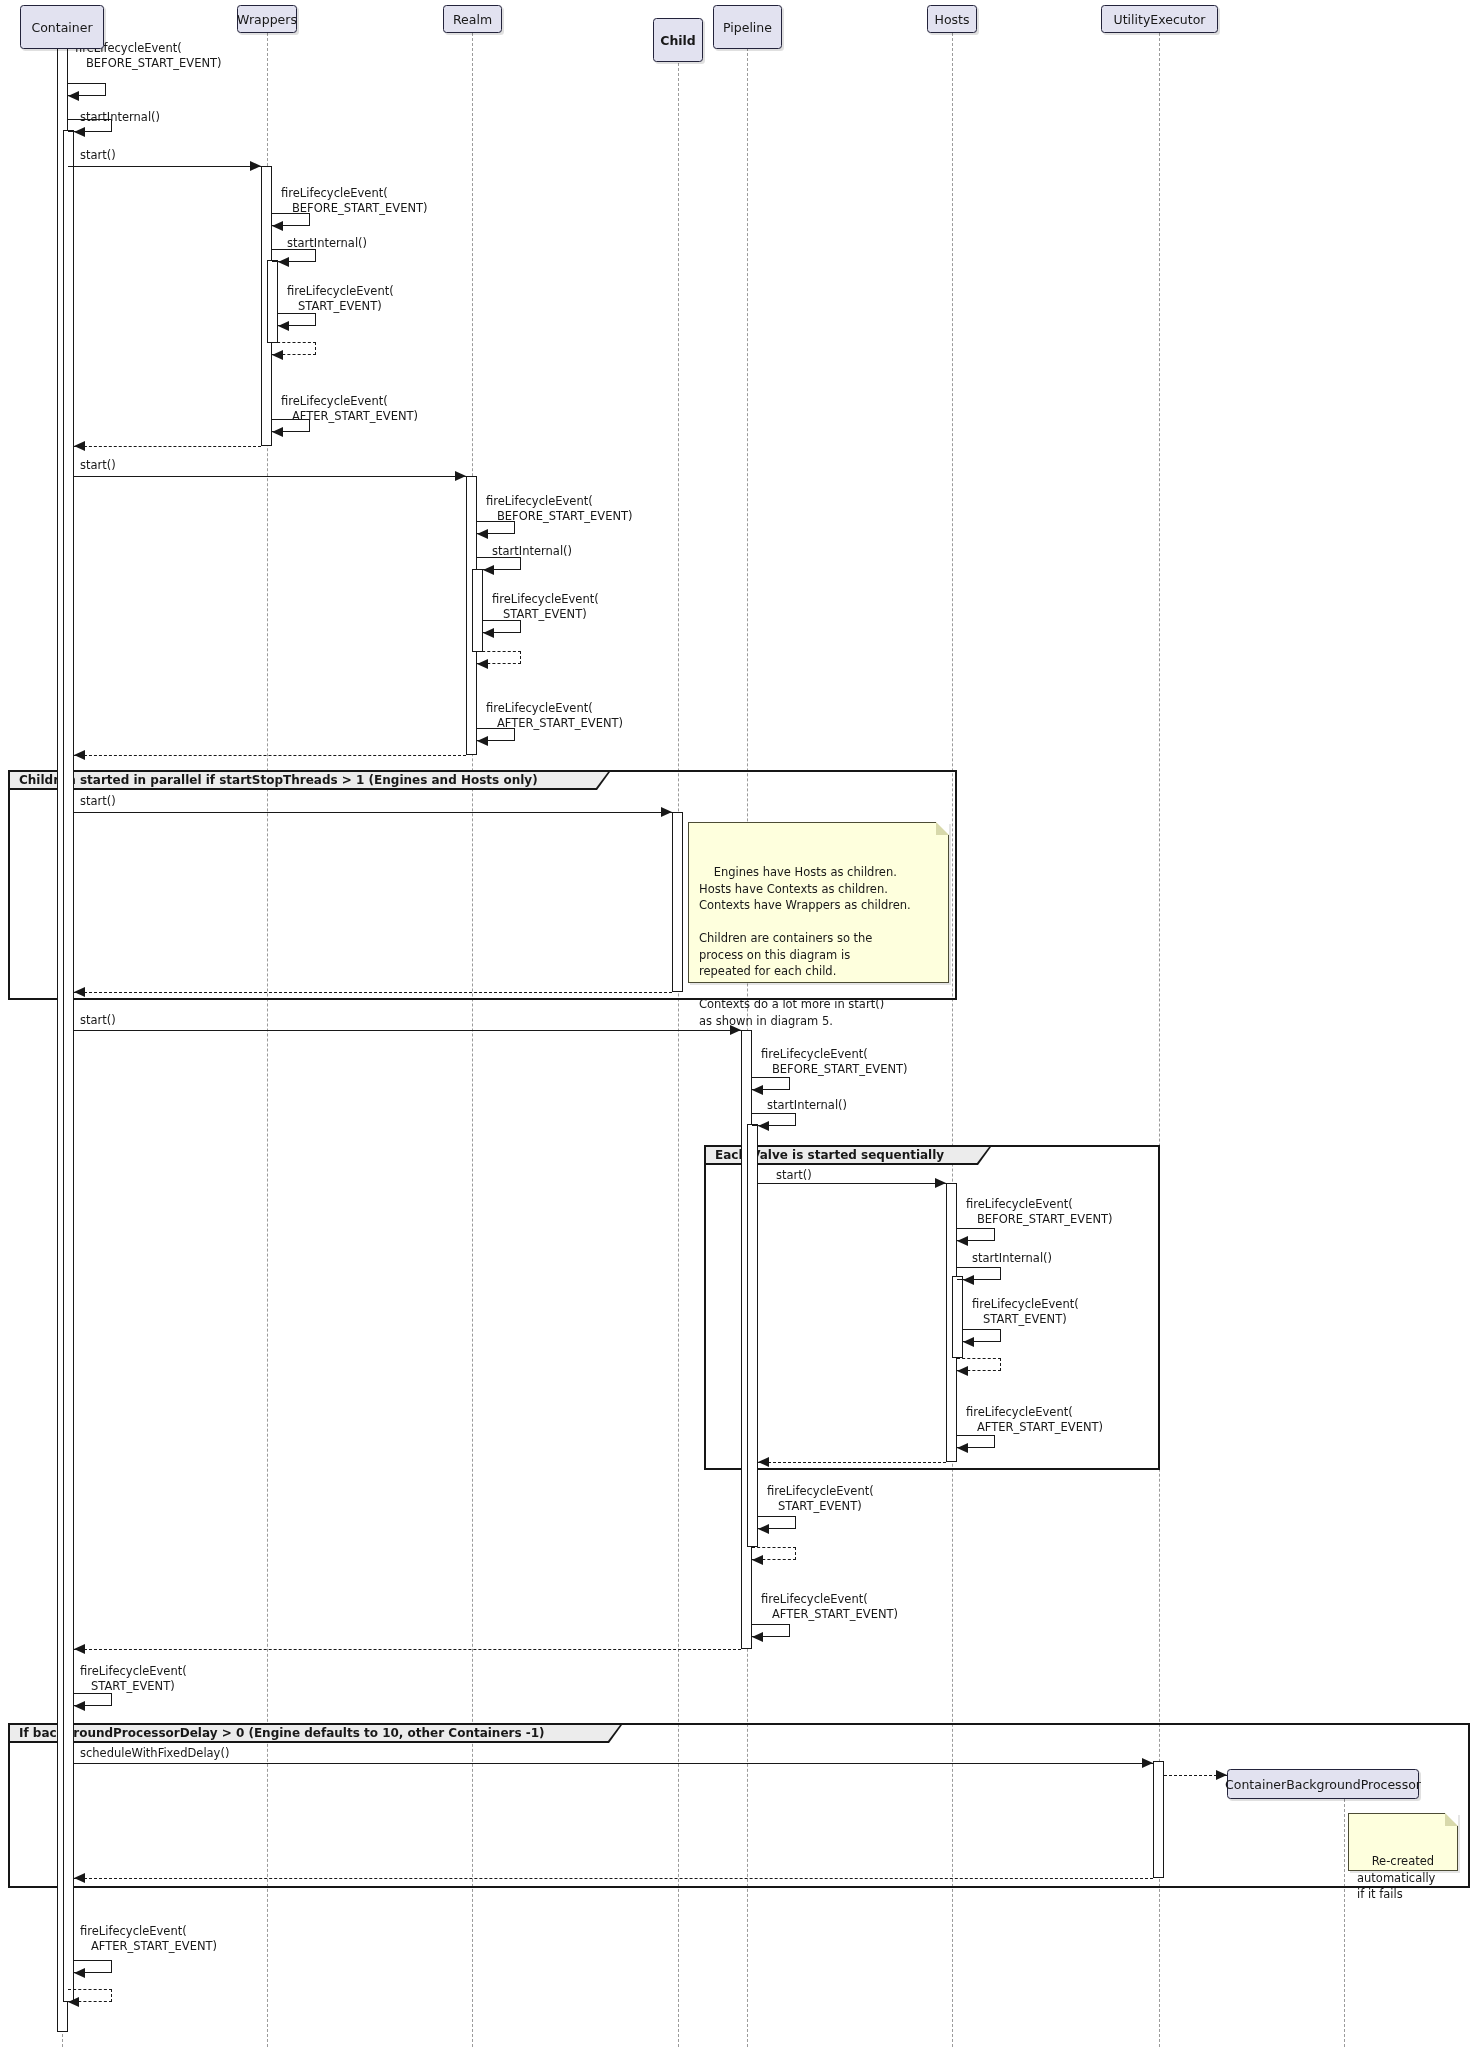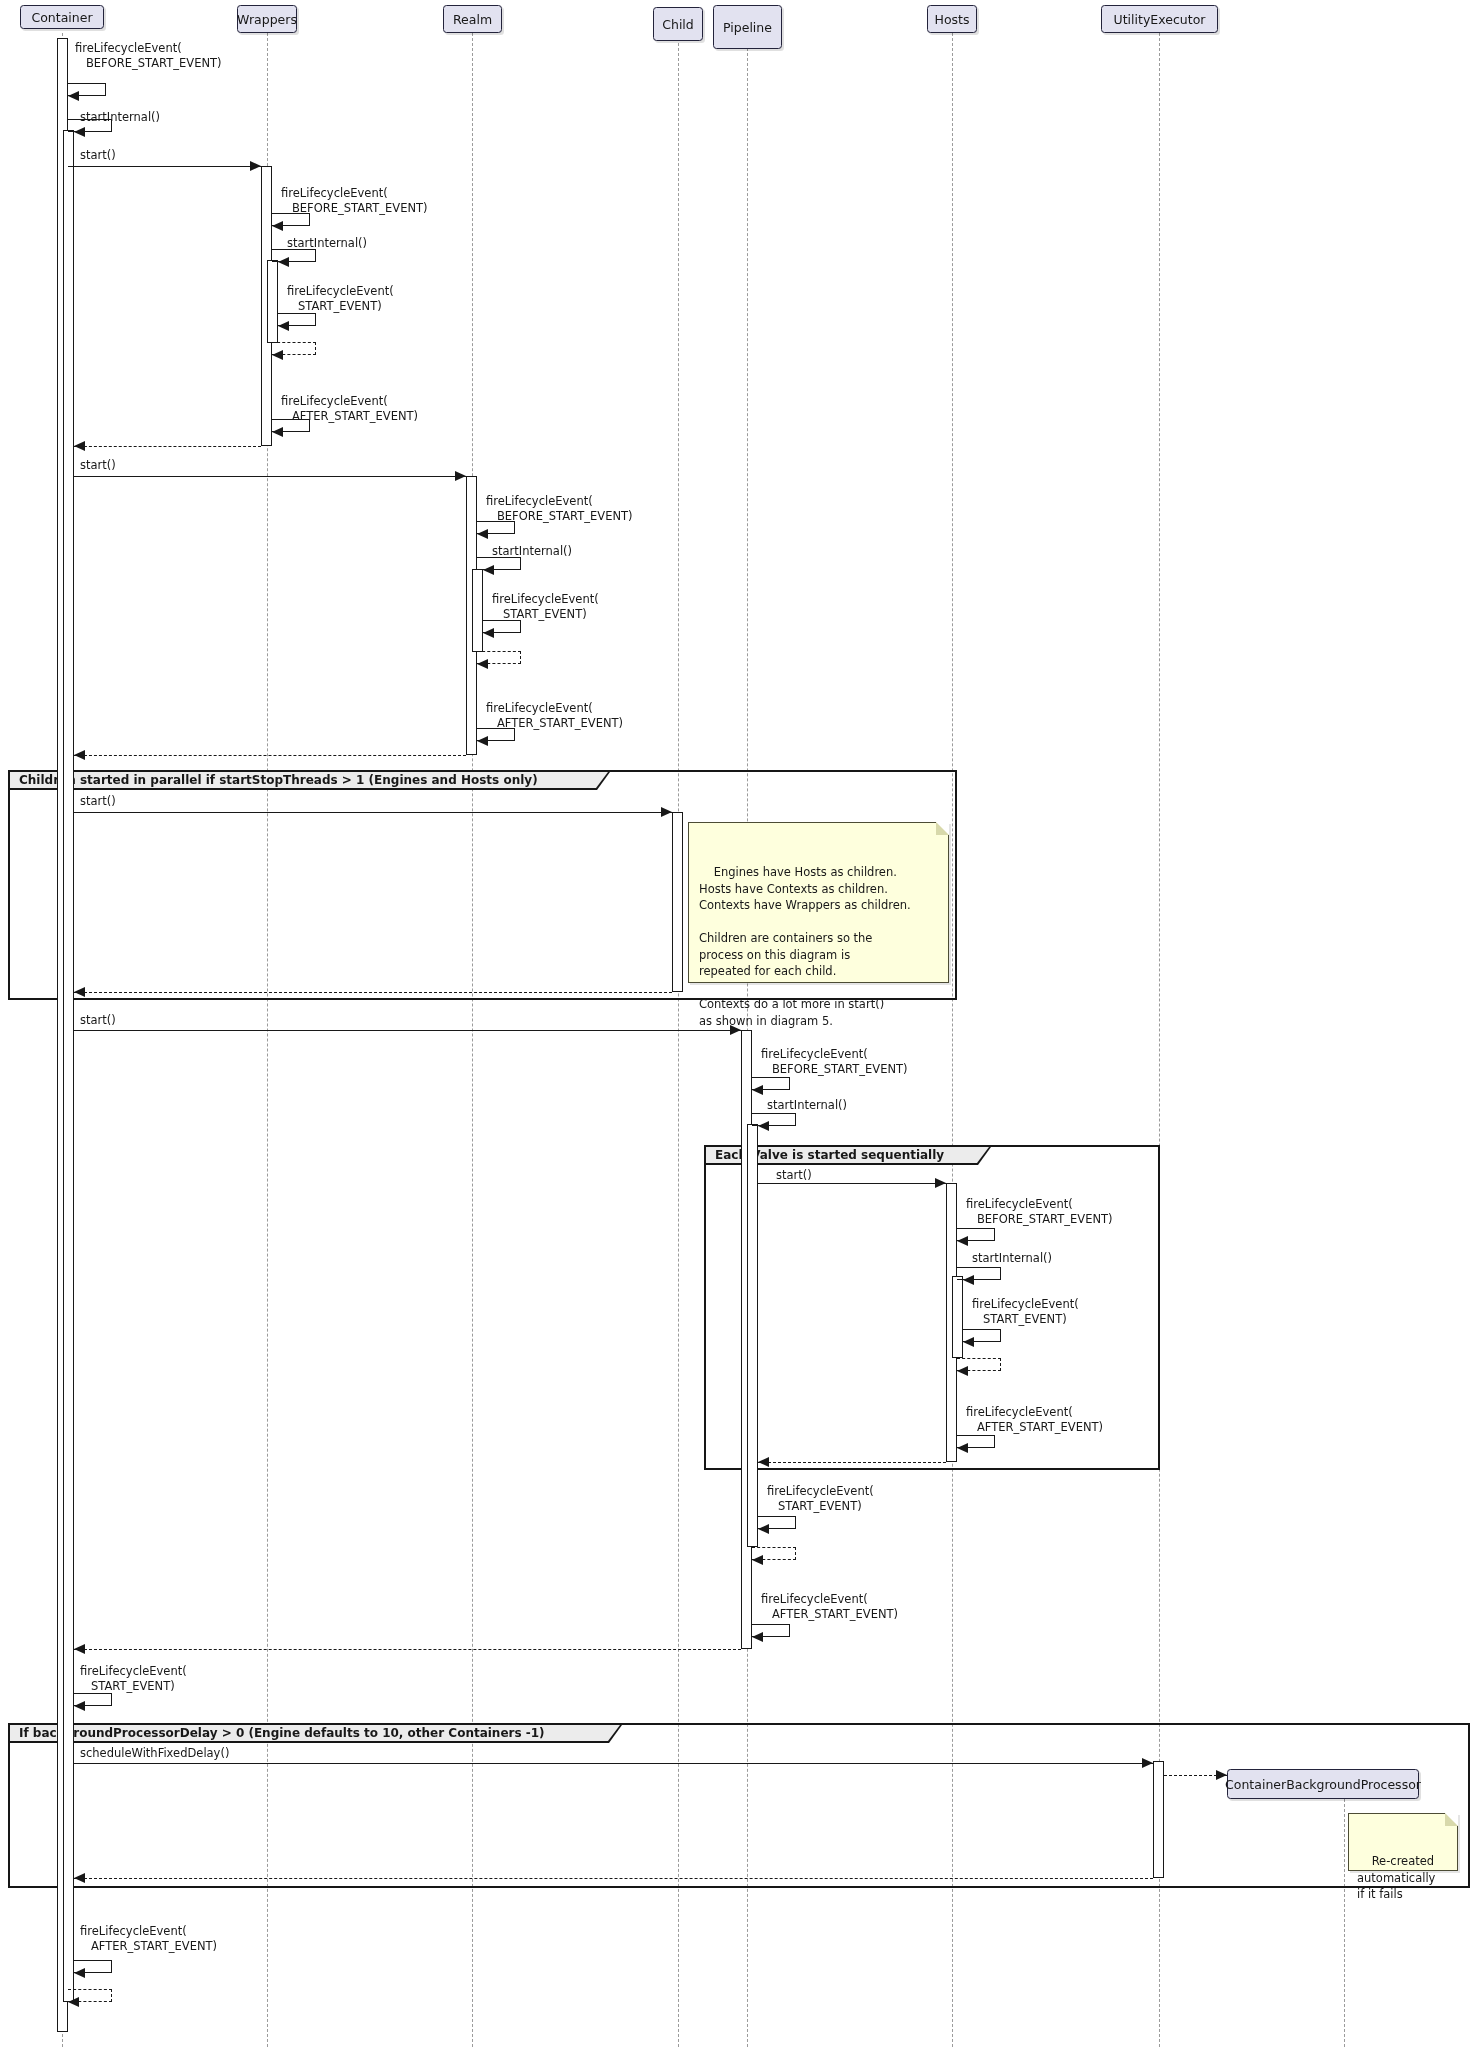--- a/index.html
+++ b/index.html
@@ -240,30 +240,30 @@
   <div class="ahl" style="left:74px;top:1873px;"></div>
 
   <div class="mlabel" style="left:80px;top:1924px;">fireLifecycleEvent(
    AFTER_START_EVENT)</div>
   <div class="loop" style="left:74px;top:1960px;width:38px;height:13px;"></div>
   <div class="ahl" style="left:74px;top:1968px;"></div>
 
   <div class="loop dashed" style="left:68px;top:1989px;width:44px;height:13px;"></div>
   <div class="ahl" style="left:68px;top:1997px;"></div>
 
-  <div class="pbox" style="left:20px;top:5px;width:84px;height:24px;">
+  <div class="pbox" style="left:20px;top:5px;width:84px;height:44px;">
     <span>Container</span>
   </div>
   <div class="pbox" style="left:237px;top:5px;width:60px;height:28px;">
     <span>Wrappers</span>
   </div>
   <div class="pbox" style="left:443px;top:5px;width:59px;height:28px;">
     <span>Realm</span>
   </div>
-  <div class="pbox" style="left:653px;top:7px;width:50px;height:34px;">
+  <div class="pbox" style="left:653px;top:18px;width:50px;height:44px;font-weight:bold;">
     <span>Child</span>
   </div>
   <div class="pbox" style="left:713px;top:5px;width:69px;height:44px;">
     <span>Pipeline</span>
   </div>
   <div class="pbox" style="left:927px;top:5px;width:50px;height:28px;">
     <span>Hosts</span>
   </div>
   <div class="pbox" style="left:1101px;top:5px;width:117px;height:28px;">
     <span>UtilityExecutor</span>

